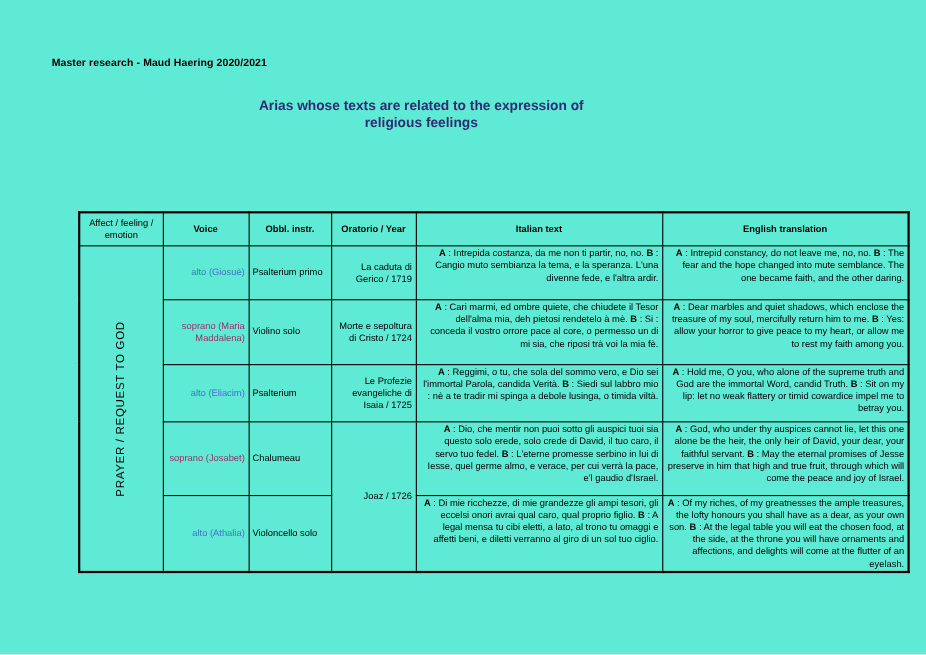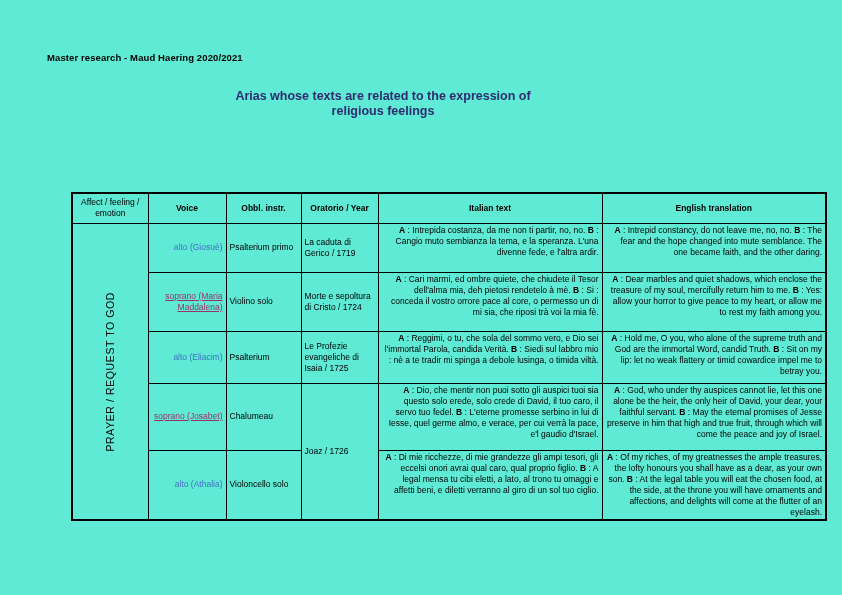--- a/index.html
+++ b/index.html
@@ -65,23 +65,23 @@
   .vertical-label {
     writing-mode: vertical-rl;
     transform: rotate(180deg);
     margin: 0 auto;
     font-size: 10.5px;
     letter-spacing: 0.6px;
     white-space: nowrap;
   }
   td.voice-cell { vertical-align: middle; text-align: right; }
   td.voice-alto { color: var(--alto-color, #4472C4); }
-  td.voice-soprano { color: var(--soprano-color, #993366); text-decoration: underline; }
+  td.voice-soprano { color: var(--soprano-color, #993366); }
   td.instr-cell { vertical-align: middle; text-align: left; color: #000; }
-  td.orat-cell { vertical-align: middle; text-align: left; }
+  td.orat-cell { vertical-align: middle; text-align: right; }
   td.text-cell { vertical-align: top; text-align: right; padding: 2px 3px; }
   td.text-cell b { font-weight: bold; }
   tr.r0 { height: 49px; }
   tr.r1 { height: 59px; }
   tr.r2 { height: 52px; }
   tr.r3 { height: 67px; }
   tr.r4 { height: 70px; }
 </style>
 </head>
 <body>

